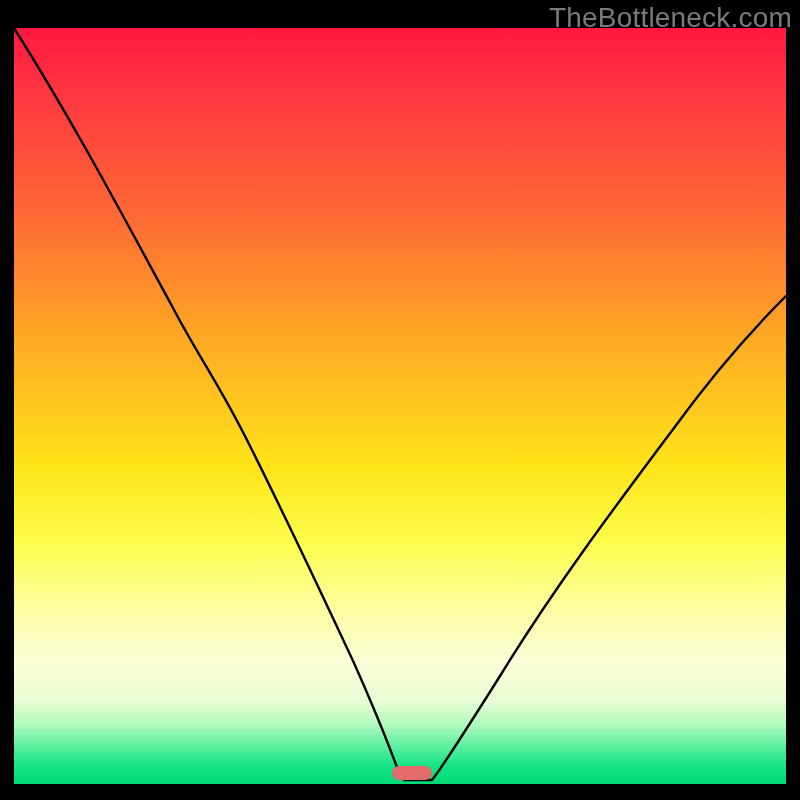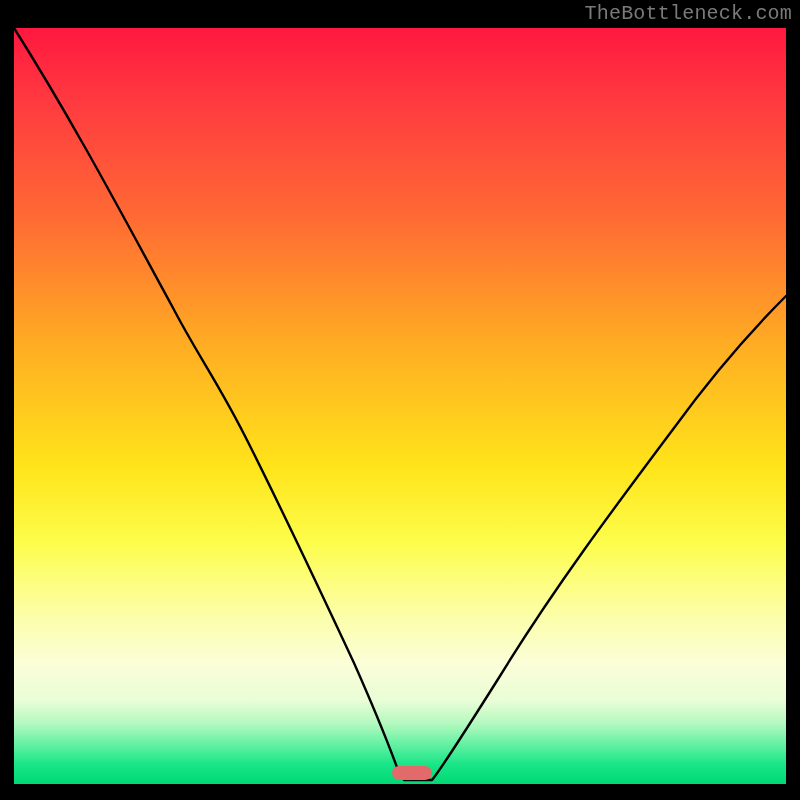--- a/index.html
+++ b/index.html
@@ -8,22 +8,22 @@
     position: relative;
     width: 800px;
     height: 800px;
     background: #000;
   }
   .watermark {
     position: absolute;
     top: 2px;
     right: 8px;
     color: #7a7a7a;
-    font-family: Liberation Mono, monospace;
-    font-size: 20px;
+    font-family: Liberation Sans, sans-serif;
+    font-size: 28px;
     letter-spacing: 0.2px;
     user-select: none;
   }
   .plot-area {
     position: absolute;
     
     left: 14px;
     top: 28px;
     width: 772px;
     height: 756px;

